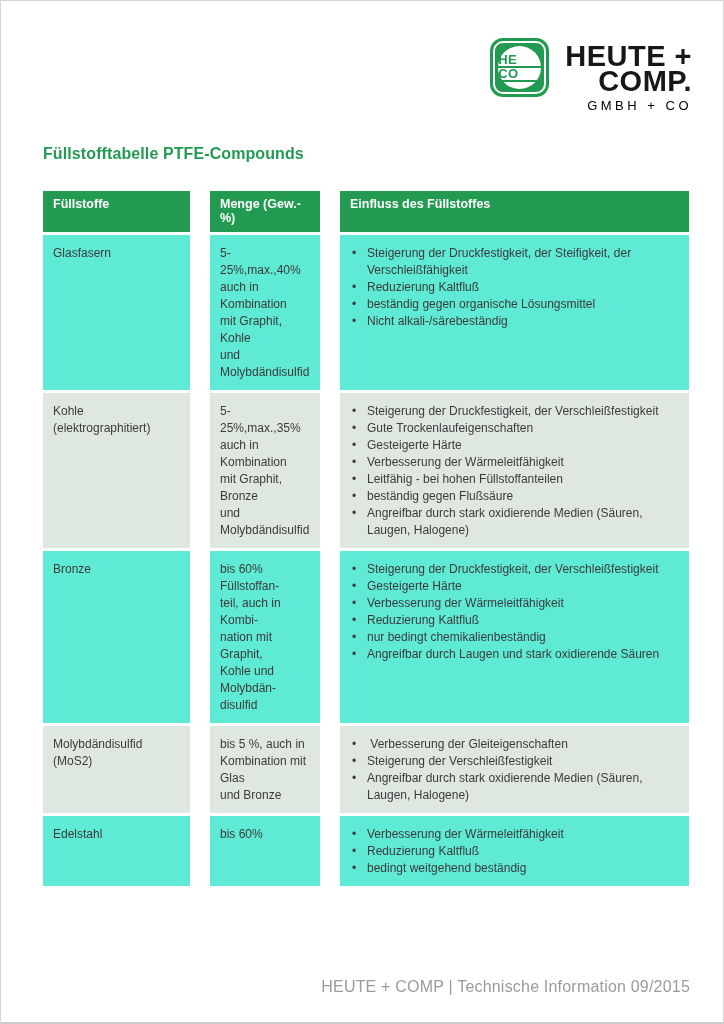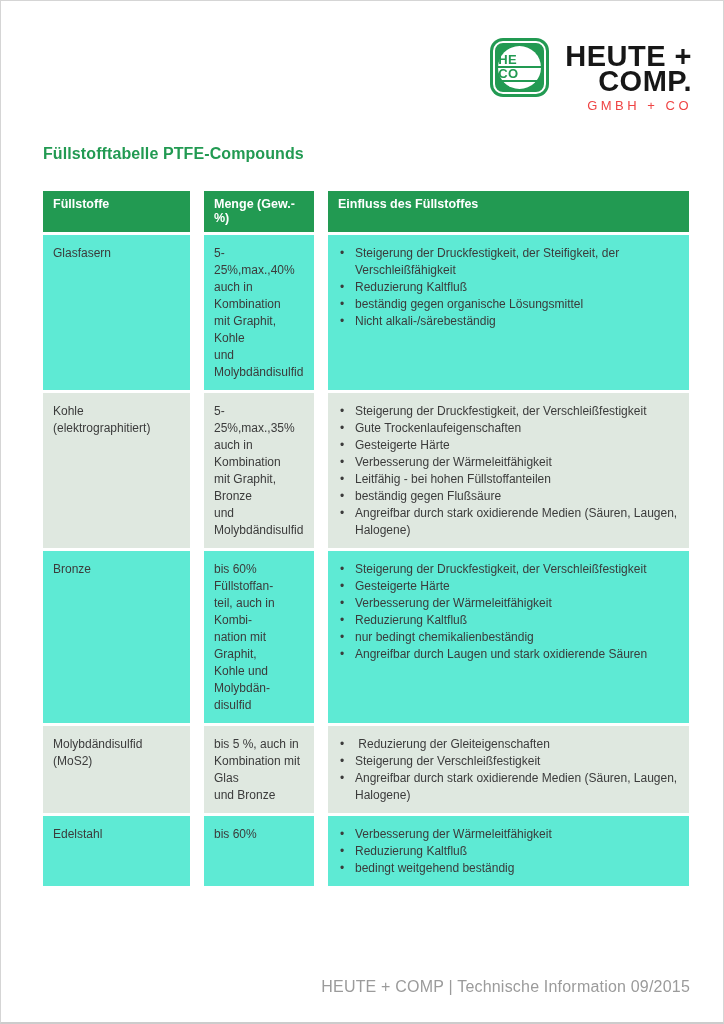--- a/index.html
+++ b/index.html
@@ -24,35 +24,35 @@
   .logo-circle {
     position:absolute; inset:8px; background:#ffffff; border-radius:50%;
     display:flex; flex-direction:column; justify-content:center;
   }
   .logo-circle span {
     display:block; color:var(--green); font-weight:bold; font-size:13px;
     line-height:12px; letter-spacing:0.5px; border-bottom:2px solid var(--green);
   }
   .brand { text-align:right; padding-top:6px; }
   .brand-l1, .brand-l2 { font-size:29px; font-weight:bold; color:#171717; line-height:25px; letter-spacing:0.5px; }
-  .brand-l3 { font-size:13px; color:#ef4444; letter-spacing:3.5px; margin-top:4px; }
+  .brand-l3 { font-size:13px; color:#000000; letter-spacing:3.5px; margin-top:4px; }
 
   
   .title {
     position:absolute; left:42px; top:144px; margin:0;
     font-size:16px; font-weight:bold; letter-spacing:0.1px;
     color:var(--green);
   }
 
   
   .table { position:absolute; left:42px; top:190px; width:646px; }
   .thead, .trow {
     display:grid;
     grid-template-columns:147px 110px 1fr;
-    column-gap:14px;
+    column-gap:20px;
     margin-bottom:3px;
   }
   .th {
     background:var(--green); color:#ffffff;
     font-size:12.5px; font-weight:bold;
     padding:6px 10px 7px 10px;
   }
   .td {
     background:#5eead4; color:var(--body-text);
     font-size:12px; line-height:17px;
@@ -150,21 +150,21 @@
             </ul>
           </div>
         </div>
         <div class="trow">
           <div class="td col-name">Molybdändisulfid (MoS2)</div>
           <div class="td col-menge">bis 5 %, auch in
 Kombination mit Glas
 und Bronze</div>
           <div class="td col-einfluss">
             <ul>
-              <li> Reduzierung der Gleiteigenschaften</li>
+              <li> Verbesserung der Gleiteigenschaften</li>
               <li>Steigerung der Verschleißfestigkeit</li>
               <li>Angreifbar durch stark oxidierende Medien (Säuren, Laugen, Halogene)</li>
             </ul>
           </div>
         </div>
         <div class="trow">
           <div class="td col-name">Edelstahl</div>
           <div class="td col-menge">bis 60%</div>
           <div class="td col-einfluss">
             <ul>

